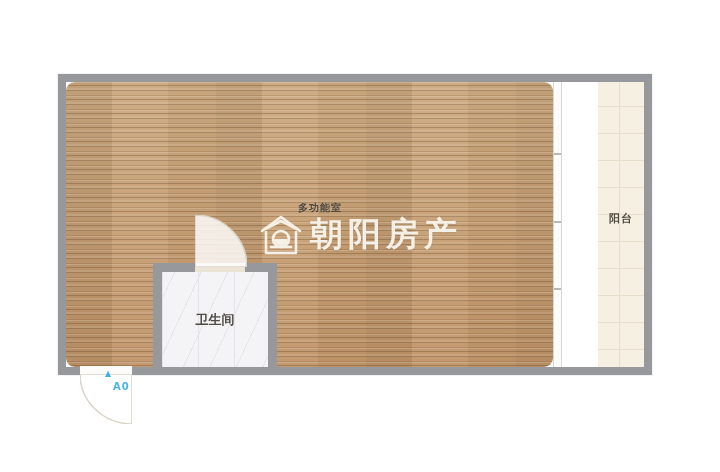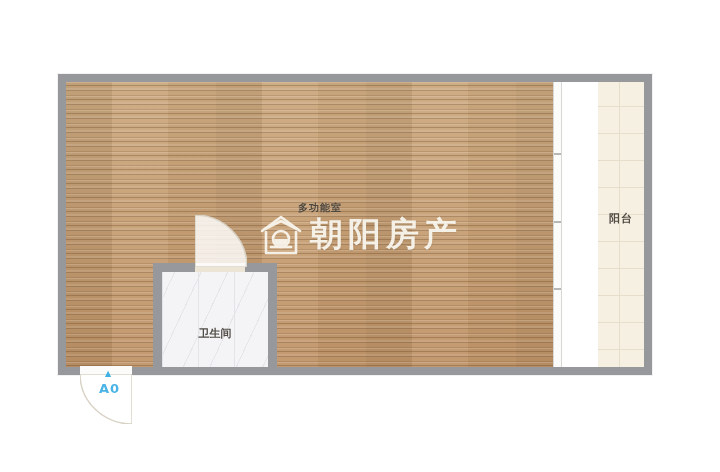--- a/index.html
+++ b/index.html
@@ -26,20 +26,21 @@
         rgba(0,0,0,0) 4px 6px,
         rgba(255,255,255,0.10) 6px 8px,
         rgba(72,46,24,0.22) 8px 9px,
         rgba(0,0,0,0) 9px 13px,
         rgba(104,70,40,0.18) 13px 14px),
       repeating-linear-gradient(90deg,
         rgba(0,0,0,0.055) 0 46px,
         rgba(255,255,255,0.05) 46px 102px,
         rgba(0,0,0,0.025) 102px 150px),
       linear-gradient(180deg,#cca97f 0%,#c09468 100%);
+    border-radius: 9px;
   }
   .main-room-label{
     position:absolute;left:254px;top:126px;transform:translate(-50%,-50%);
     font-size:10px;font-weight:bold;color:#4d463c;letter-spacing:1px;white-space:nowrap;
     text-shadow:0 0 2px rgba(255,255,255,0.25);
   }
   
   .window-strip{
     position:relative;width:9px;height:285px;background:#fbfbfa;
     border-left:1px solid #d8d8d6;border-right:1px solid #d8d8d6;box-sizing:border-box;
@@ -67,21 +68,21 @@
   .bathroom-floor{
     position:relative;width:100%;height:100%;
     background-color:#f4f4f6;
     background-image:
       linear-gradient(90deg,#e4e4e8 1px,transparent 1px),
       repeating-linear-gradient(115deg,transparent 0 11px,rgba(203,203,211,0.35) 11px 12px,transparent 12px 24px);
     background-size:36px 100%,auto;
   }
   .bathroom-label{
     position:absolute;left:50%;top:50%;transform:translate(-50%,-50%);
-    font-size:11px;font-weight:bold;color:#4f4a44;white-space:nowrap;margin-top:13px;
+    font-size:13px;font-weight:bold;color:#4f4a44;white-space:nowrap;
   }
   .bath-door-opening{
     position:absolute;left:129px;top:181px;width:50px;height:9px;background:#ece4d5;
   }
   .bath-door{position:absolute;left:129px;top:133px;width:52px;height:52px;}
   
   .watermark{
     position:absolute;left:258px;top:212px;display:flex;align-items:center;gap:6px;
     opacity:0.92;pointer-events:none;
   }
@@ -93,22 +94,22 @@
   
   .entry-opening{
     position:absolute;left:80px;top:366px;width:52px;height:10px;background:#fbfbfa;
   }
   .entry-door{position:absolute;left:80px;top:374px;width:52px;height:50px;}
   .entry-marker{
     position:absolute;left:99px;top:369px;width:18px;text-align:center;
     font-size:8px;color:#3fb0e4;line-height:10px;
   }
   .entry-label{
-    position:absolute;left:96px;top:381px;width:24px;text-align:right;
-    font-size:13px;font-weight:bold;color:#4ab4e6;letter-spacing:1px;
+    position:absolute;left:113px;top:381px;width:24px;text-align:left;
+    font-size:10px;font-weight:bold;color:#4ab4e6;letter-spacing:1px;
   }
   .door-shape{fill:rgba(255,255,255,0.82);stroke:#d9d3c6;stroke-width:1.5;}
   .logo-stroke{fill:none;stroke:#faf8f1;stroke-width:2.6;stroke-linejoin:round;stroke-linecap:round;}
   .logo-fill{fill:#faf8f1;}
 </style>
 </head>
 <body>
 
 <div class="stage">
 

